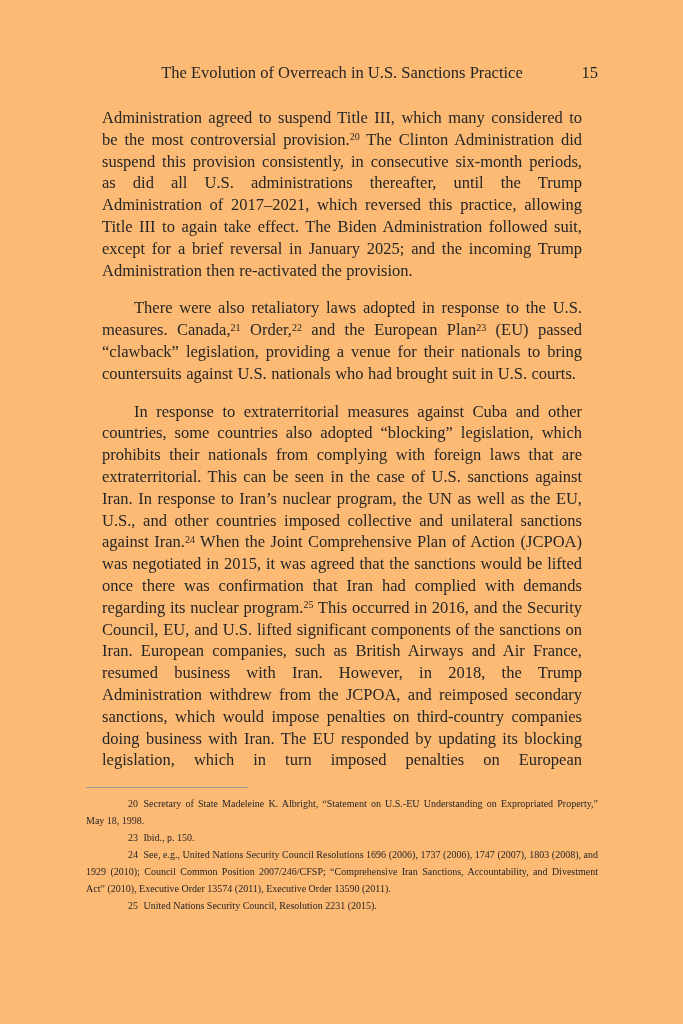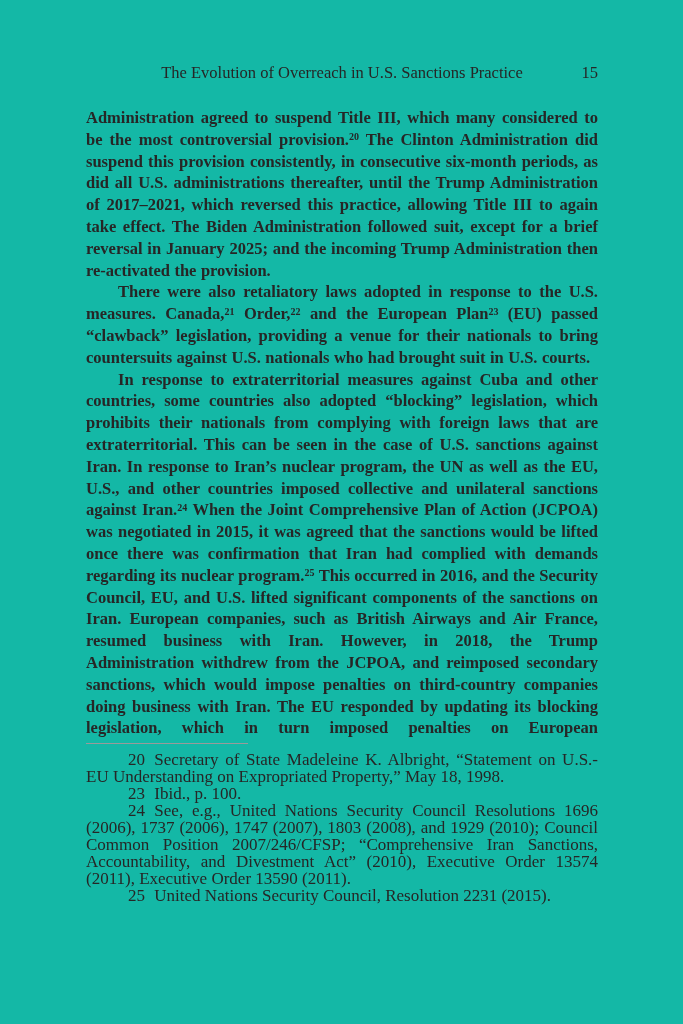--- a/index.html
+++ b/index.html
@@ -4,21 +4,21 @@
 <style>
   html, body {
     margin: 0;
     padding: 0;
     background: #ffffff;
   }
   .page {
     position: relative;
     width: 683px;
     height: 1024px;
-    background: #14b8a6;
+    background: #fdba74;
     font-family: "Liberation Serif", "DejaVu Serif", serif;
     color: #262626;
     overflow: hidden;
   }
   .text-block {
     position: absolute;
     left: 86px;
     top: 62px;
     width: 512px;
   }
@@ -32,46 +32,45 @@
     margin-bottom: 24px;
     white-space: nowrap;
   }
   .running-head .folio {
     position: absolute;
     right: 0;
     top: 0;
   }
   
   .body-text p {
-    margin: 0;
+    margin: 16px;
     font-size: 16.5px;
     line-height: 21.8px;
     text-align: justify;
     word-spacing: 0.02em;
-    font-weight: bold;
   }
   .body-text p.indent { text-indent: 32px; }
   .body-text p.justify-last { text-align-last: justify; }
   sup {
     font-size: 10px;
     line-height: 0;
     vertical-align: baseline;
     position: relative;
     top: -0.45em;
   }
   
   .footnote-sep {
     border: none;
     border-top: 1.5px solid #9a9a9a;
     width: 162px;
     margin: 4px 0 7px 0;
   }
   .footnotes p {
     margin: 0;
-    font-size: 17px;
+    font-size: 10px;
     line-height: 17px;
     text-align: justify;
     text-indent: 42px;
   }
   .footnotes .fn-num { padding-right: 0.55em; }
   .footnotes i { font-style: italic; }
 </style>
 </head>
 <body style="background: rgb(255, 255, 255);">
 
@@ -89,21 +88,21 @@
       <p class="indent justify-last"><span>In response to extraterritorial measures against Cuba and other countries, some countries also adopted “blocking” legislation, which prohibits their nationals from complying with foreign laws that are extraterritorial. This can be seen in the case of U.S. sanctions against Iran. In response to Iran’s nuclear program, the UN as well as the EU, U.S., and other countries imposed collective and unilateral sanctions against Iran.</span><sup>24</sup><span> When the Joint Comprehensive Plan of Action (JCPOA) was negotiated in 2015, it was agreed that the sanctions would be lifted once there was confirmation that Iran had complied with demands regarding its nuclear program.</span><sup>25</sup><span> This occurred in 2016, and the Security Council, EU, and U.S. lifted significant components of the sanctions on Iran. European companies, such as British Airways and Air France, resumed business with Iran. However, in 2018, the Trump Administration withdrew from the JCPOA, and reimposed secondary sanctions, which would impose penalties on third-country companies doing business with Iran. The EU responded by updating its blocking legislation, which in turn imposed penalties on European</span></p>
     </div>
 
     <hr class="footnote-sep" style="border-top-color: rgb(154, 154, 154);">
 
     <div class="footnotes">
       <p>
         <span class="fn-num">20</span><span><span>Secretary of State Madeleine K. Albright, “Statement on U.S.-EU Understanding on Expropriated Property,” May 18, 1998.</span></span>
       </p>
       <p>
-        <span class="fn-num">23</span><span><span>Ibid., p. 100.</span></span>
+        <span class="fn-num">23</span><span><span>Ibid., p. 150.</span></span>
       </p>
       <p>
         <span class="fn-num">24</span><span><span>See, e.g., United Nations Security Council Resolutions 1696 (2006), 1737 (2006), 1747 (2007), 1803 (2008), and 1929 (2010); Council Common Position 2007/246/CFSP; “Comprehensive Iran Sanctions, Accountability, and Divestment Act” (2010), Executive Order 13574 (2011), Executive Order 13590 (2011).</span></span>
       </p>
       <p>
         <span class="fn-num">25</span><span><span>United Nations Security Council, Resolution 2231 (2015).</span></span>
       </p>
     </div>
 
   </div>

